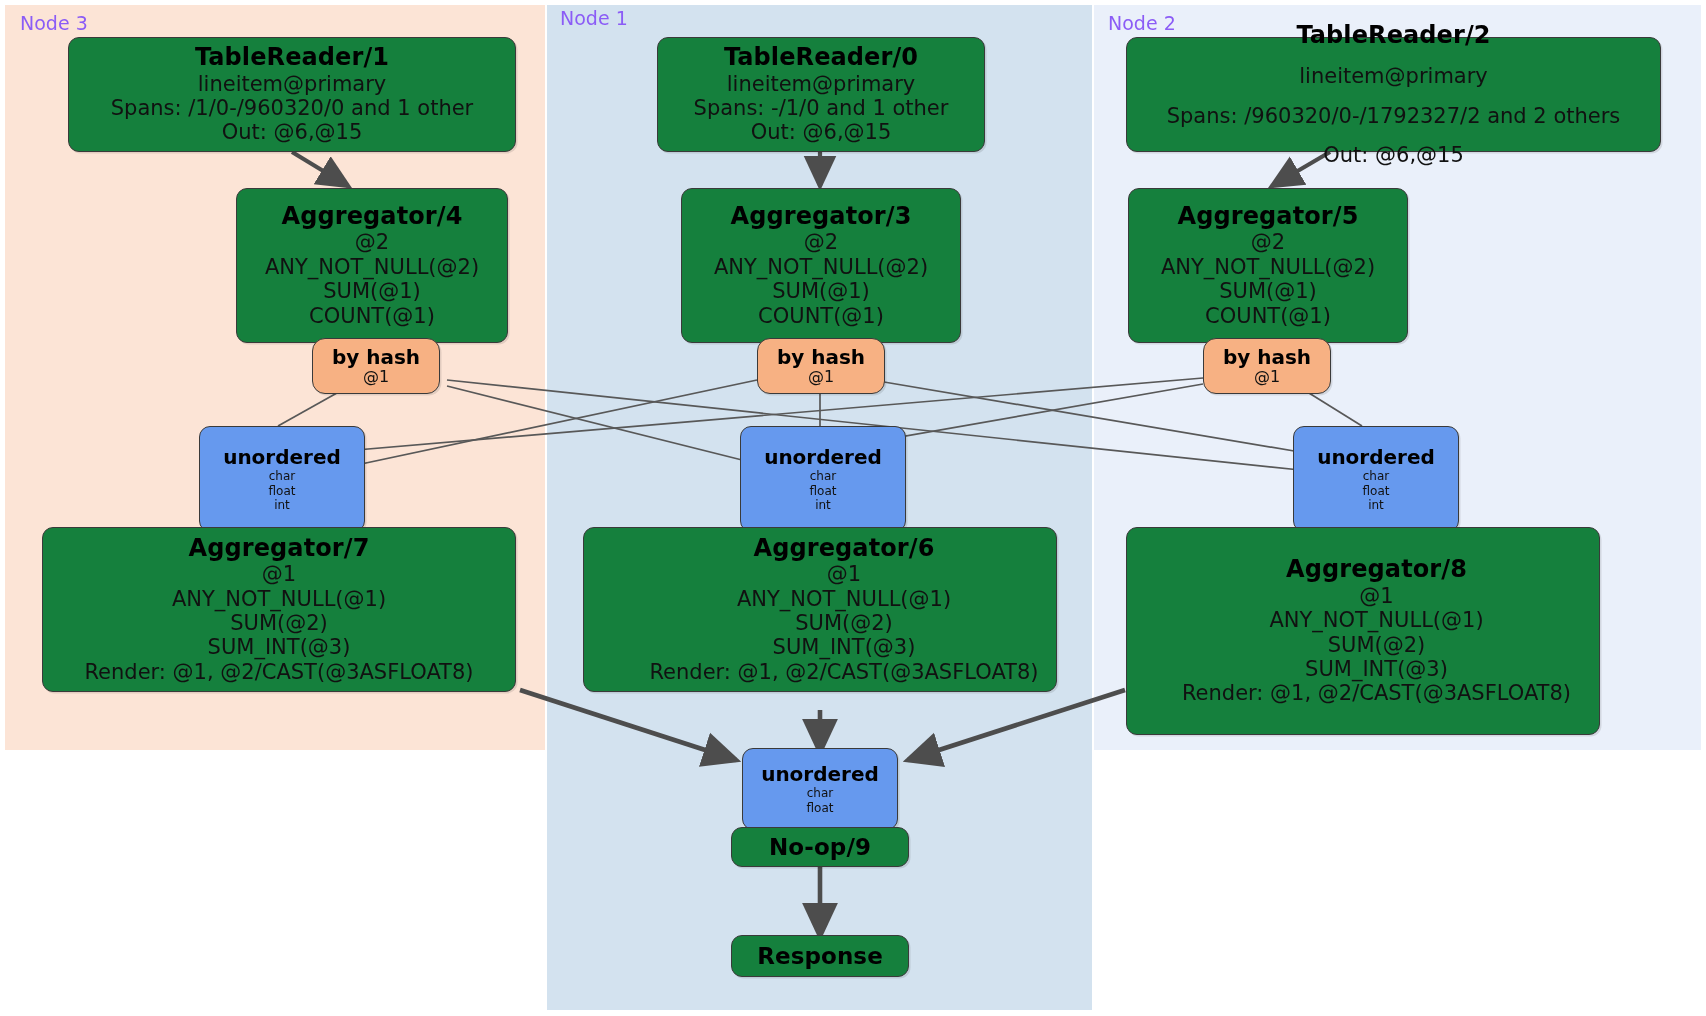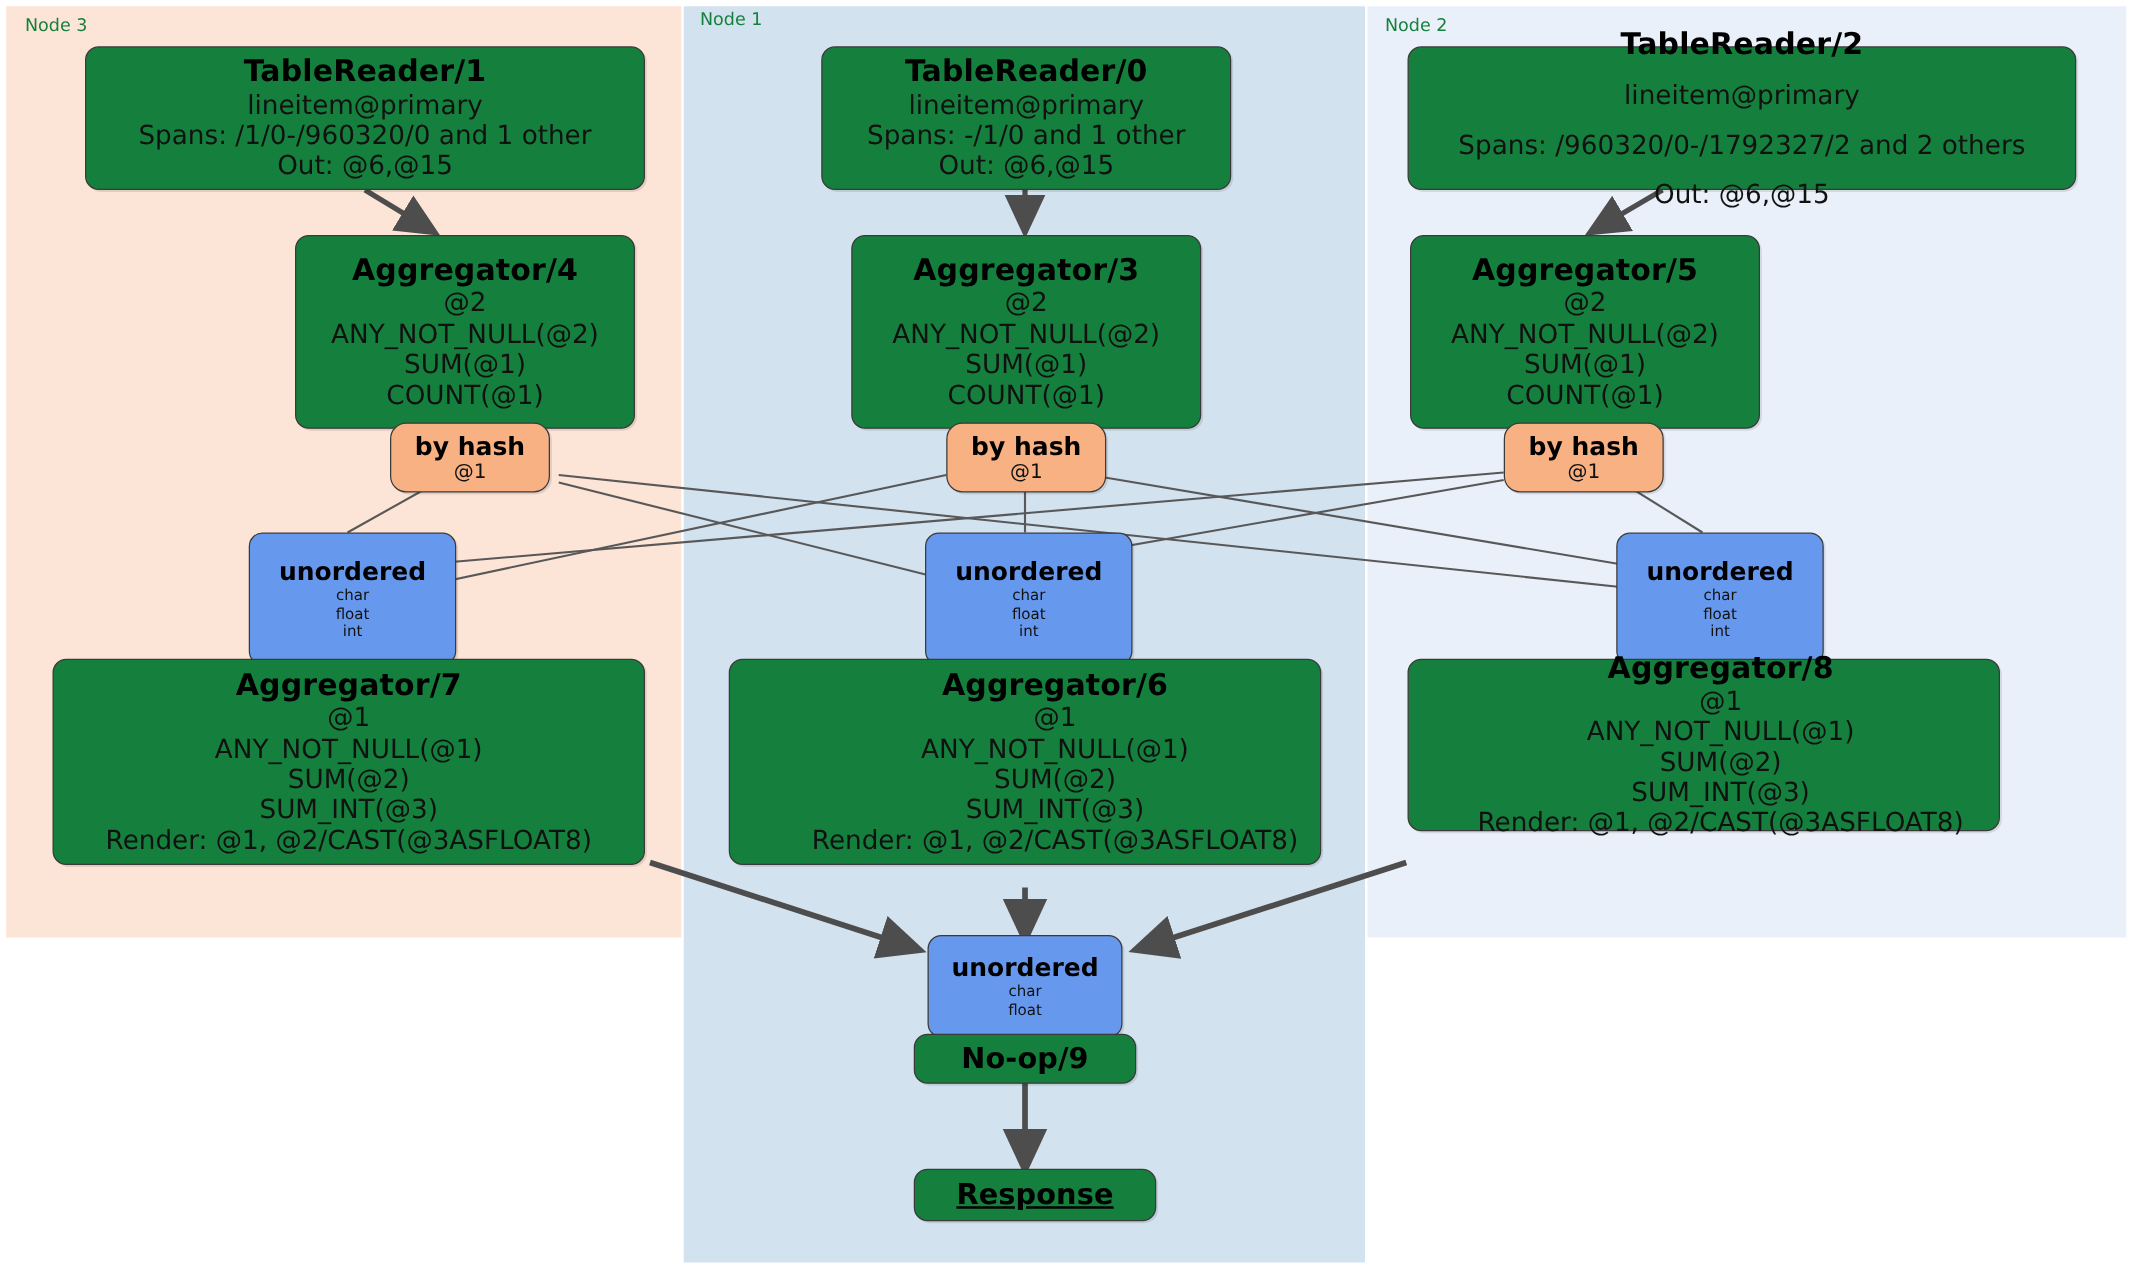--- a/index.html
+++ b/index.html
@@ -1,21 +1,21 @@
 <!DOCTYPE html>
 <html><head>
 <meta charset="utf-8">
 <style>
   html,body{margin:0;padding:0;background:#ffffff;}
   body{font-family:"DejaVu Sans","Liberation Sans",sans-serif;}
   #stage{position:relative;width:1706px;height:1016px;overflow:hidden;background:#fff;}
 
   
   .node-panel{position:absolute;box-sizing:border-box;}
-  .node-label{position:absolute;font-size:14px;color:#15803d;line-height:1;}
+  .node-label{position:absolute;font-size:19px;color:#8b5cf6;line-height:1;}
 
   
   .box{position:absolute;box-sizing:border-box;display:flex;flex-direction:column;
        align-items:center;justify-content:center;text-align:center;}
 
   .proc{background:#15803d;border:1.6px solid #3a3a3a;border-radius:11px;
         box-shadow:1.5px 1.5px 0 rgba(0,0,0,.10);}
   .proc .ttl{font-weight:bold;font-size:24px;color:#000;line-height:1.14;letter-spacing:.1px;}
   .proc .ln{font-size:21px;color:#111;line-height:1.16;white-space:nowrap;}
 
@@ -155,21 +155,21 @@
   <div class="box router" style="left:742px;top:748px;width:156px;height:82px;">
     <div class="ttl">unordered</div>
     <div class="ln">char</div>
     <div class="ln">float</div>
   </div>
 
   <div class="box proc small" style="left:731px;top:827px;width:178px;height:40px;">
     <div class="ttl">No-op/9</div>
   </div>
 
-  <div class="box proc small" style="left:731px;top:935px;width:194px;height:42px;text-decoration:underline;">
+  <div class="box proc small" style="left:731px;top:935px;width:178px;height:42px;">
     <div class="ttl">Response</div>
   </div>
 
   <div class="box proc" style="left:1126px;top:37px;width:535px;height:115px;gap:15px;">
     <div class="ttl">TableReader/2</div>
     <div class="ln">lineitem@primary</div>
     <div class="ln">Spans: /960320/0-/1792327/2 and 2 others</div>
     <div class="ln">Out: @6,@15</div>
   </div>
 
@@ -186,21 +186,21 @@
     <div class="ln">@1</div>
   </div>
 
   <div class="box router" style="left:1293px;top:426px;width:166px;height:106px;">
     <div class="ttl">unordered</div>
     <div class="ln">char</div>
     <div class="ln">float</div>
     <div class="ln">int</div>
   </div>
 
-  <div class="box proc" style="left:1126px;top:527px;width:474px;height:138px;padding-left:27px;">
+  <div class="box proc" style="left:1126px;top:527px;width:474px;height:208px;padding-left:27px;">
     <div class="ttl">Aggregator/8</div>
     <div class="ln">@1</div>
     <div class="ln">ANY_NOT_NULL(@1)</div>
     <div class="ln">SUM(@2)</div>
     <div class="ln">SUM_INT(@3)</div>
     <div class="ln">Render: @1, @2/CAST(@3ASFLOAT8)</div>
   </div>
 
 </div>
 

